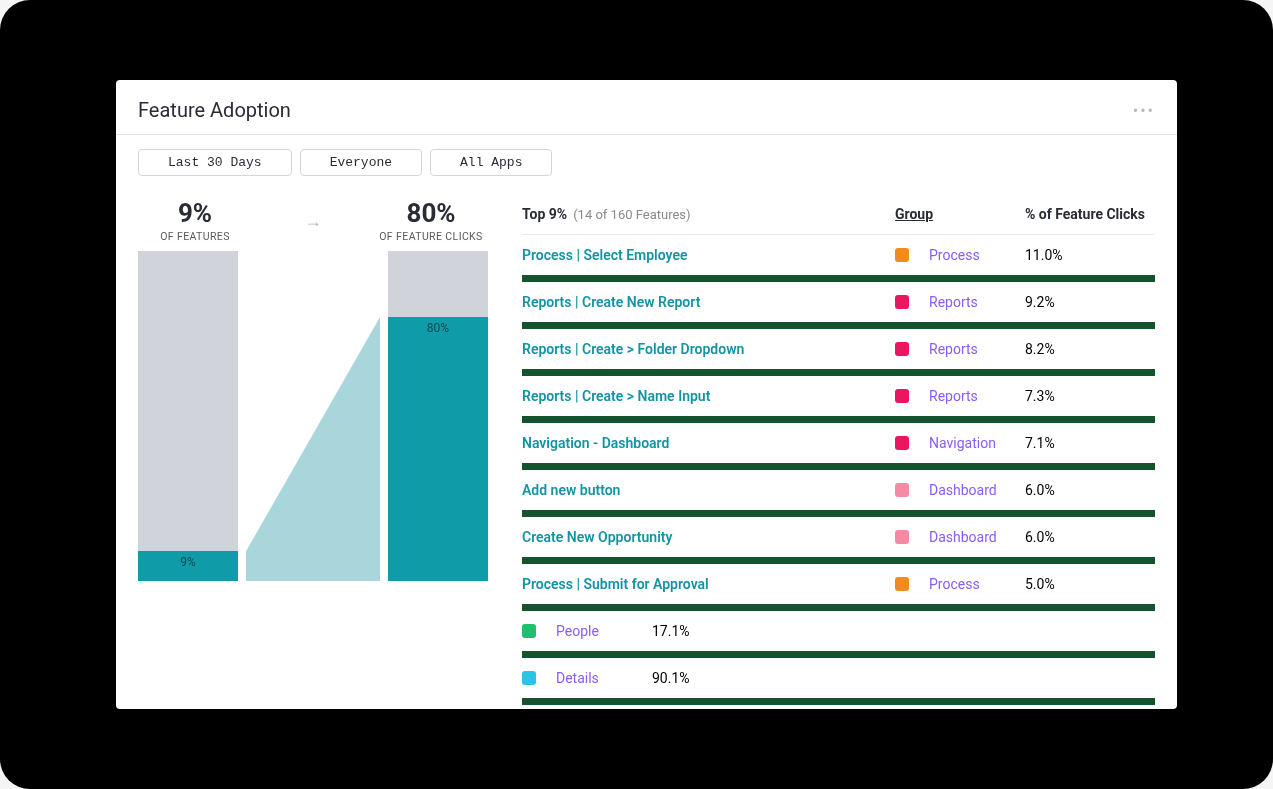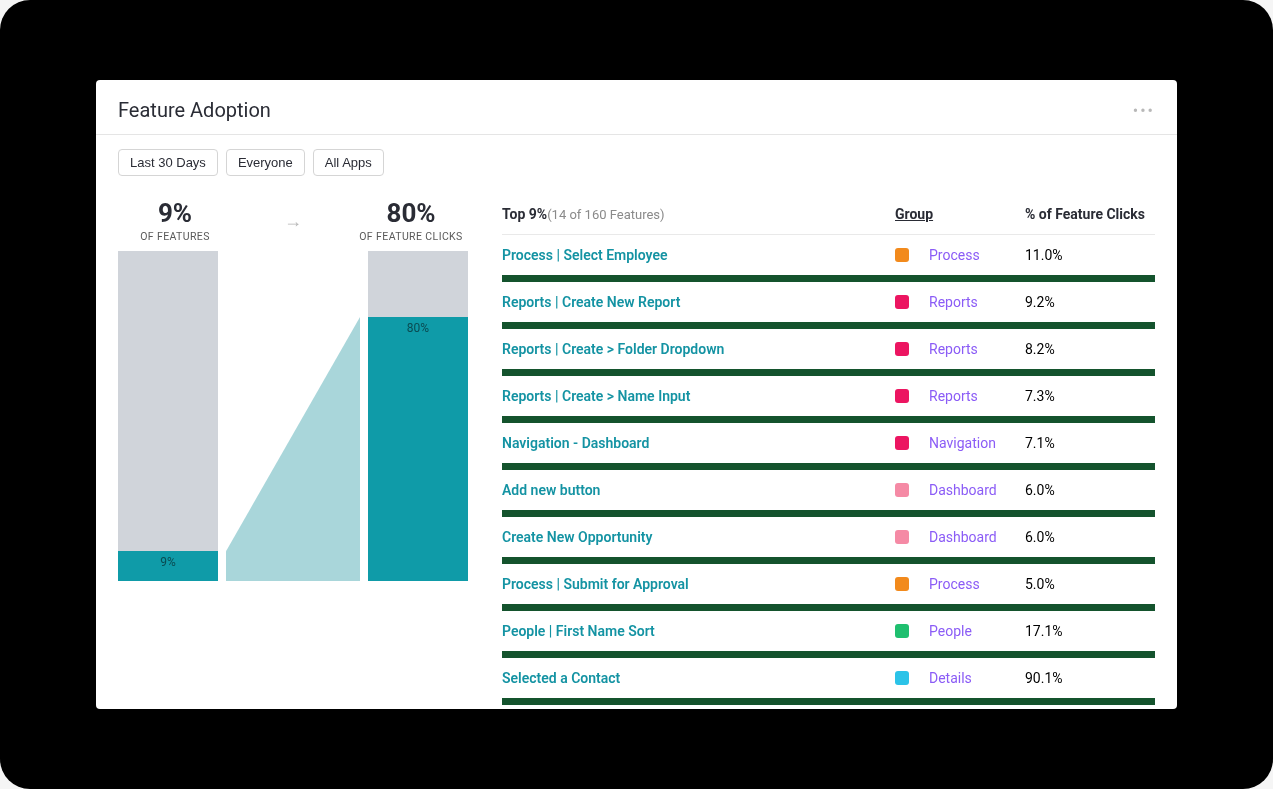--- a/index.html
+++ b/index.html
@@ -24,20 +24,21 @@
   }
   .card {
     background: #fff;
     border-radius: 4px;
     width: 100%;
     height: 100%;
     box-shadow: 0 2px 8px rgba(0,0,0,0.15);
     display: flex;
     flex-direction: column;
     overflow: hidden;
+    margin-left: 20px;
   }
   .card-header {
     display: flex;
     align-items: center;
     justify-content: space-between;
     padding: 18px 22px 12px 22px;
     border-bottom: 1px solid #e5e5e5;
   }
   .card-title {
     font-size: 20px;
@@ -52,24 +53,25 @@
   }
   .filters {
     display: flex;
     gap: 8px;
     padding: 14px 22px 4px 22px;
   }
   .chip {
     border: 1px solid #d5d5d5;
     border-radius: 4px;
     background: #fff;
-    padding: 5px 11px;
+    padding: 5px 29px;
     font-size: 13px;
     color: #2a2c35;
     cursor: pointer;
+    font-family: Liberation Mono, monospace;
   }
   .content {
     display: flex;
     flex: 1;
     padding: 18px 22px 0 22px;
     gap: 34px;
     min-height: 0;
   }
   
   .chart {
@@ -130,21 +132,21 @@
     color: #2a2c35;
     overflow: hidden;
   }
   .thead {
     display: flex;
     padding: 8px 0 12px 0;
     border-bottom: 1px solid #e9e9e9;
     font-weight: 700;
     font-size: 14px;
   }
-  .thead .th-name { flex: 1; display:flex; align-items:baseline;}
+  .thead .th-name { flex: 1; display:flex; gap:6px; align-items:baseline;}
   .thead .th-sub { font-weight: 400; color: #8a8a8a; font-size: 13px;}
   .thead .th-group { width: 130px; text-decoration: underline; }
   .thead .th-pct { width: 130px; }
   .row {
     display: flex;
     align-items: center;
     padding: 12px 0;
     border-bottom: 7px solid #14532d;
   }
   .row .c-name { flex: 1; }
@@ -270,29 +272,27 @@
             </div>
             <div class="row">
               <div class="c-name"><a>Process | Submit for Approval</a></div>
               <div class="c-group">
                 <span class="swatch" style="background: rgb(242, 138, 28);"></span>
                 <span>Process</span>
               </div>
               <div class="c-pct">5.0%</div>
             </div>
             <div class="row">
-              <div class="c-name"><a>People | First Name Sort</a></div>
               <div class="c-group">
                 <span class="swatch" style="background: rgb(31, 191, 111);"></span>
                 <span>People</span>
               </div>
               <div class="c-pct">17.1%</div>
             </div>
             <div class="row">
-              <div class="c-name"><a>Selected a Contact</a></div>
               <div class="c-group">
                 <span class="swatch" style="background: rgb(43, 195, 232);"></span>
                 <span>Details</span>
               </div>
               <div class="c-pct">90.1%</div>
             </div>
           </div>
       </div>
 
     </div>

